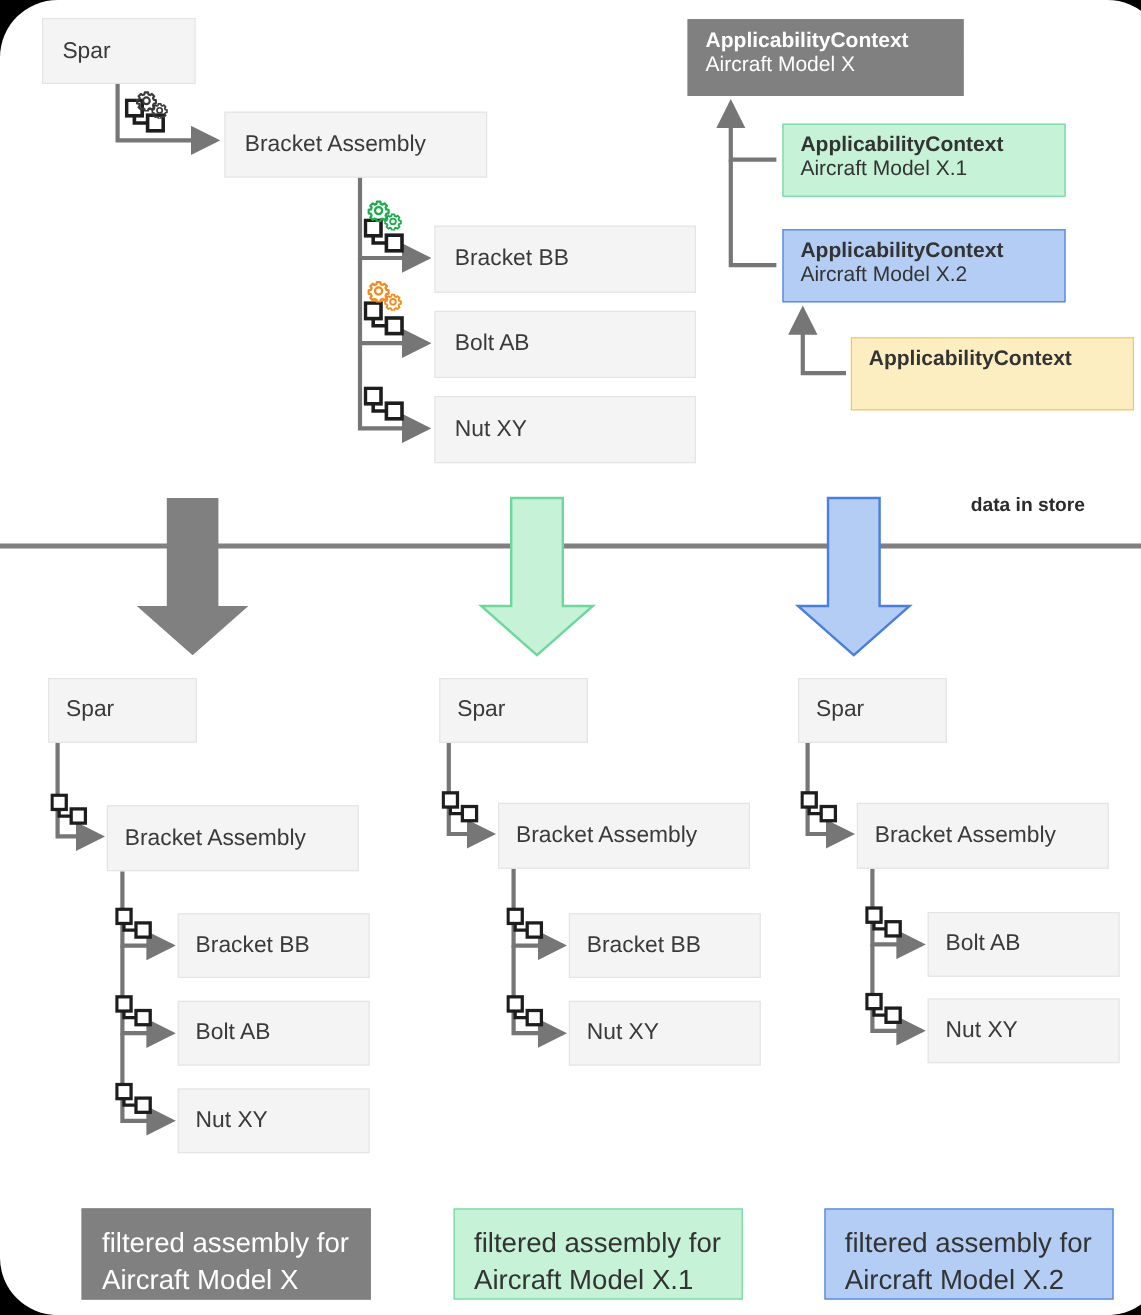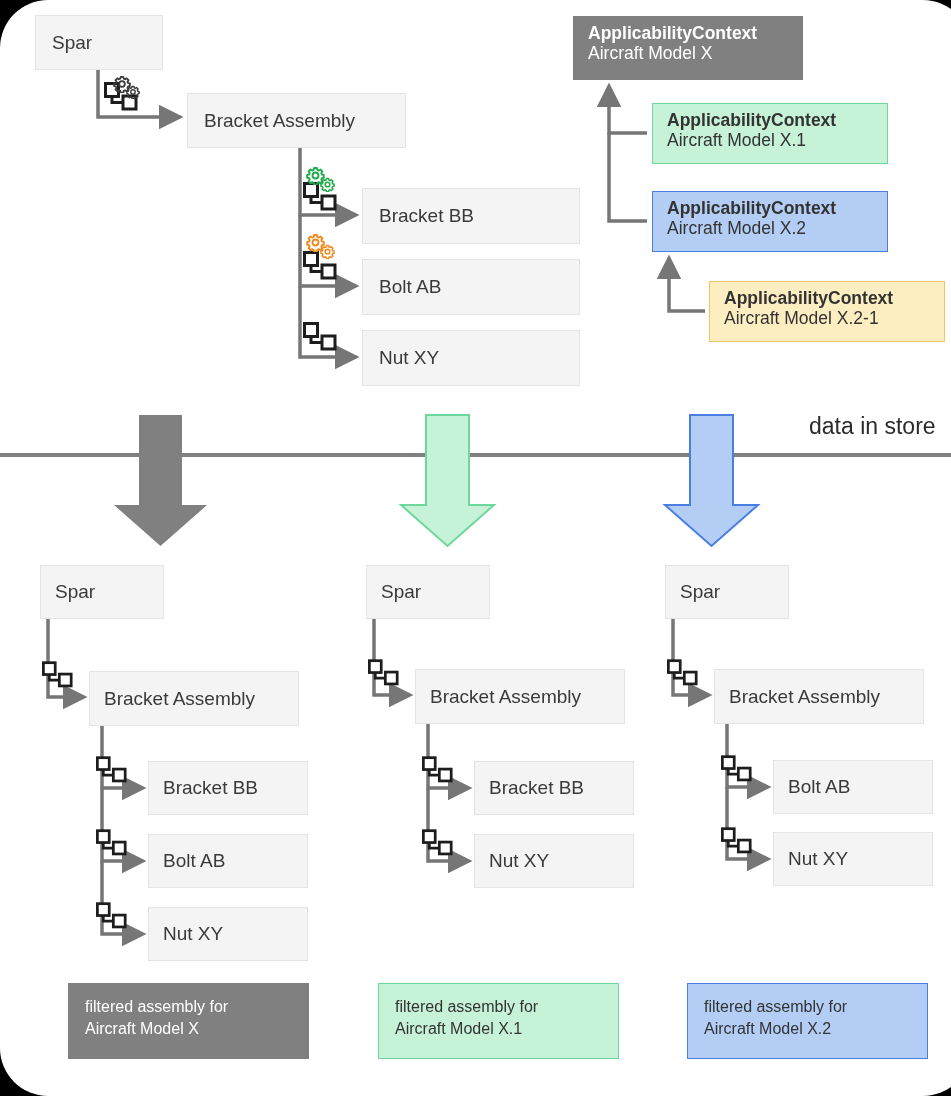--- a/index.html
+++ b/index.html
@@ -25,28 +25,28 @@
   }
   .ac .t1{font-weight:bold;font-size:17.5px;display:block;}
   .ac .t2{font-size:17.5px;display:block;}
   .ac-gray{background:#808080;border:1px solid #808080;color:#ffffff;}
   .ac-green{background:#c6f2d7;border:1px solid #6ed79b;color:#333333;}
   .ac-blue{background:#b3cdf5;border:1px solid #4a7ee0;color:#333333;}
   .ac-yellow{background:#fdeec2;border:1px solid #e9c96a;color:#333333;}
   
   .footer{
     position:absolute;box-sizing:border-box;
-    padding:12px 16px;font-size:16px;line-height:1.35;
+    padding:12px 16px;font-size:23px;line-height:1.35;margin-top:24px;
   }
   .f-gray{background:#808080;color:#ffffff;border:1px solid #808080;}
   .f-green{background:#c6f2d7;color:#333;border:1px solid #6ed79b;}
   .f-blue{background:#b3cdf5;color:#333;border:1px solid #4a7ee0;}
   
   .band-label{
-    position:absolute;font-weight:normal;font-size:23px;color:#2b2b2b;
+    position:absolute;font-weight:bold;font-size:16px;color:#2b2b2b;
     line-height:1.26;
   }
   svg.overlay{position:absolute;left:0;top:0;width:951px;height:1096px;
     pointer-events:none;}
 </style>
 </head>
 <body>
 
 <div class="page">
 
@@ -270,21 +270,20 @@
     <span class="t2">Aircraft Model X.1</span>
   </div>
 
   <div class="ac ac-blue" style="left:652px;top:191px;width:236px;height:61px;">
     <span class="t1">ApplicabilityContext</span>
     <span class="t2">Aircraft Model X.2</span>
   </div>
 
   <div class="ac ac-yellow" style="left:709px;top:281px;width:236px;height:61px;">
     <span class="t1">ApplicabilityContext</span>
-    <span class="t2">Aircraft Model X.2-1</span>
   </div>
 
   <div class="band-label" style="left:809px;top:412px;">
     <span>data in store</span>
   </div>
 
   <div class="node" style="left:40px;top:565px;width:124px;height:54px;">
     <span class="label" style="margin-left:14px;">Spar</span>
   </div>
   <div class="node" style="left:89px;top:671px;width:210px;height:55px;">

